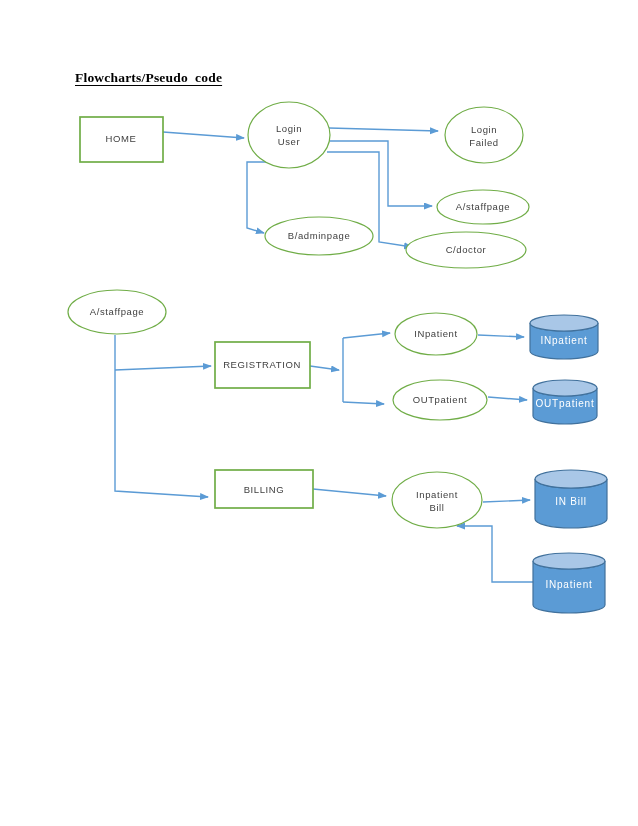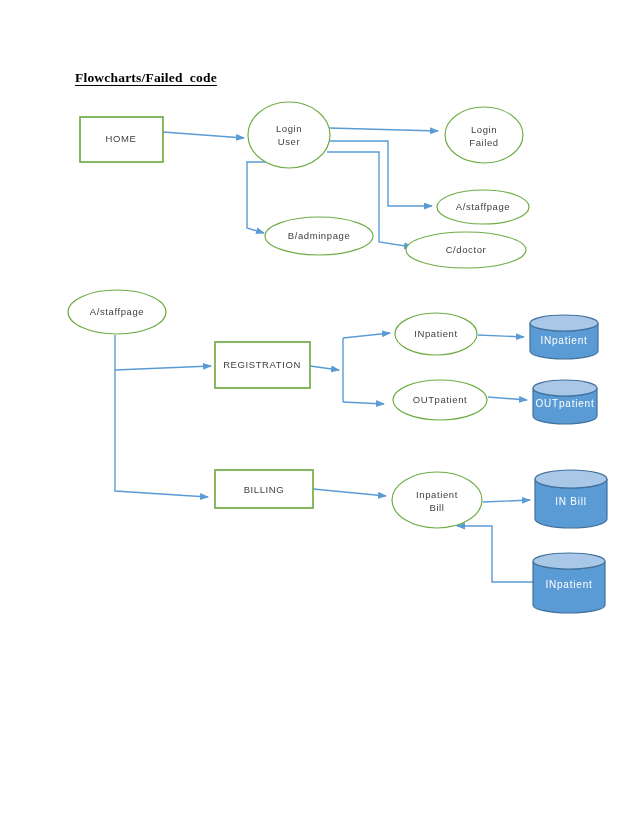--- a/index.html
+++ b/index.html
@@ -45,21 +45,21 @@
     fill: var(--cylinder-label-text, #ffffff);
     text-anchor: middle;
     letter-spacing: 0.8px;
   }
 </style>
 </head>
 <body>
 
 <div class="page">
 
-  <div class="doc-title">Flowcharts/Failed  code</div>
+  <div class="doc-title">Flowcharts/Pseudo  code</div>
 
   <svg class="diagram" width="638" height="826" viewBox="0 0 638 826">
     <defs>
       <marker id="arrow" markerWidth="9" markerHeight="8" refX="8" refY="3.5" orient="auto" markerUnits="userSpaceOnUse">
         <path class="arrowhead" d="M0,0 L9,3.5 L0,7 Z"></path>
       </marker>
     </defs>
 
     <path class="connector" marker-end="url(#arrow)" d="M163,132 L244,138"></path>
     <path class="connector" marker-end="url(#arrow)" d="M329,128 L438,131"></path>

